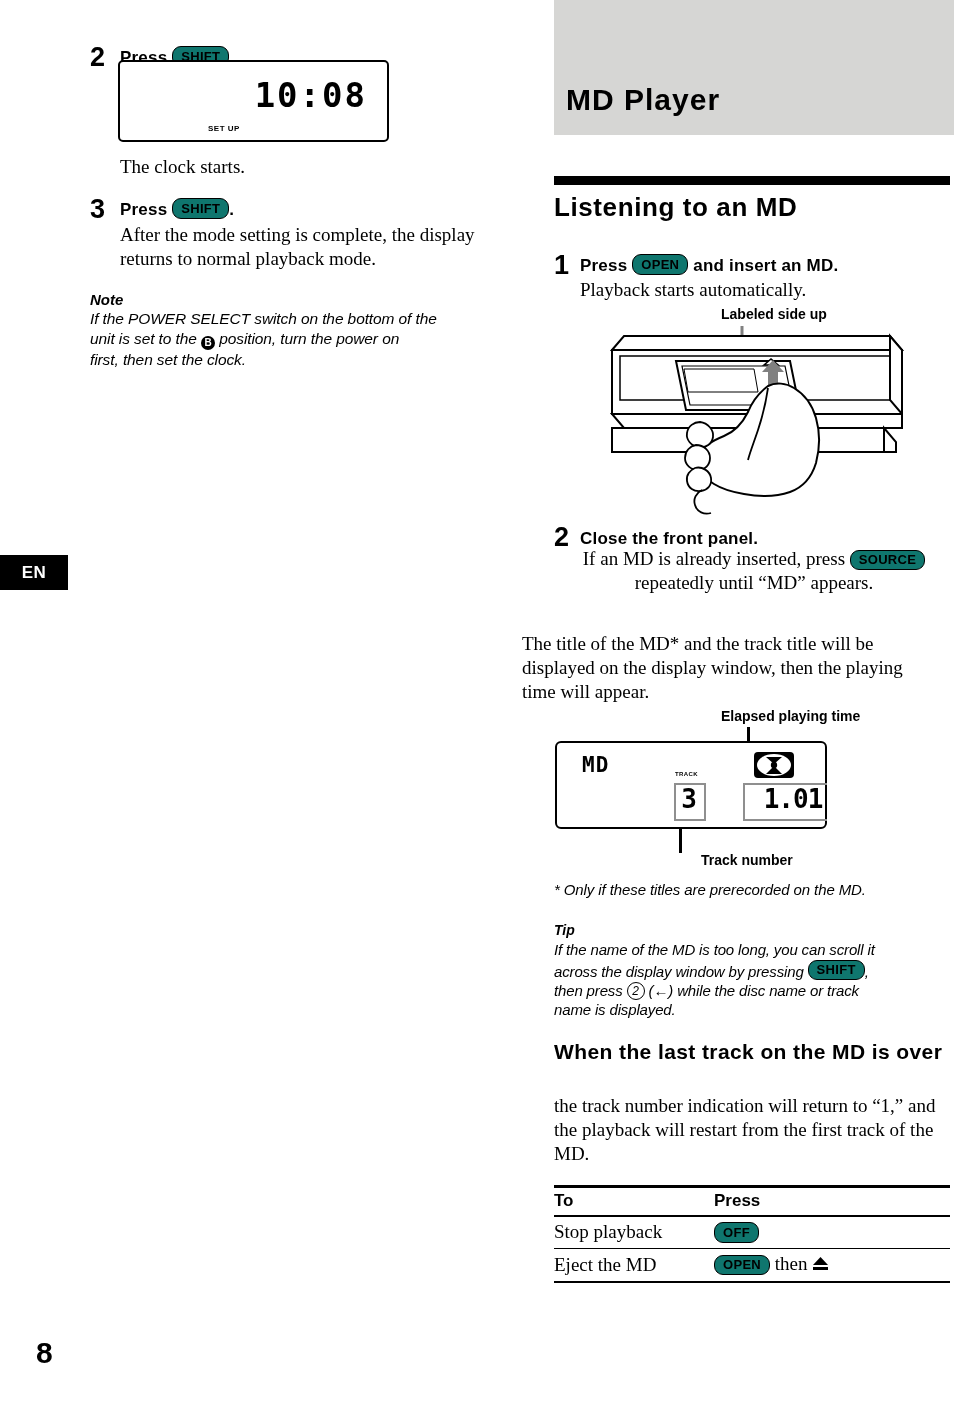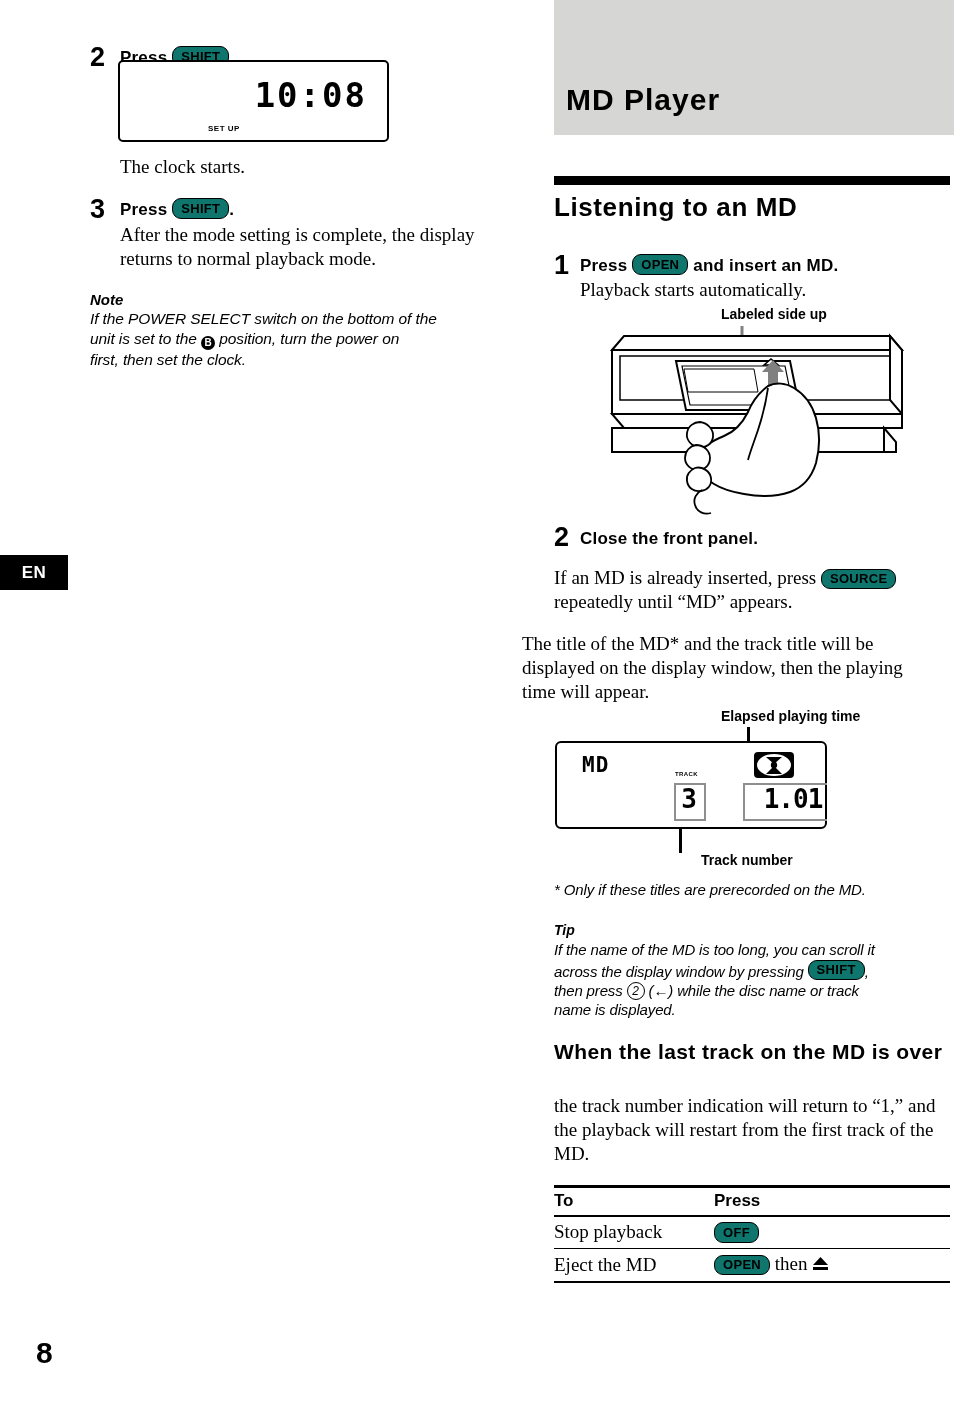--- a/index.html
+++ b/index.html
@@ -296,21 +296,21 @@
     </svg>
   </div>
 
   <div class="step" style="left:554px;top:524px;width:400px;">
     <div class="step-num">2</div>
     <div class="step-body" style="left:26px;top:4px;">
       <div class="step-head">Close the front panel.</div>
     </div>
   </div>
 
-  <div class="step-text" style="position:absolute;left:554px;top:566px;width:400px;">
+  <div class="step-text" style="position:absolute;left:554px;top:547px;width:400px;text-align:center;">
     <span>If an MD is already inserted, press</span>
     <span class="key serifkey">SOURCE</span><br>
     <span>repeatedly until “MD” appears.</span>
   </div>
 
   <div class="step-text" style="position:absolute;left:522px;top:632px;width:398px;">The title of the MD* and the track title will be displayed on the display window, then the playing time will appear.</div>
 
   <div style="position:absolute;left:554px;top:705px;width:400px;height:160px;">
     <div class="callout" style="left:125px;top:3px;">Elapsed playing time</div>
     <div class="leader" style="left:193px;top:22px;width:2.5px;height:28px;"></div>

